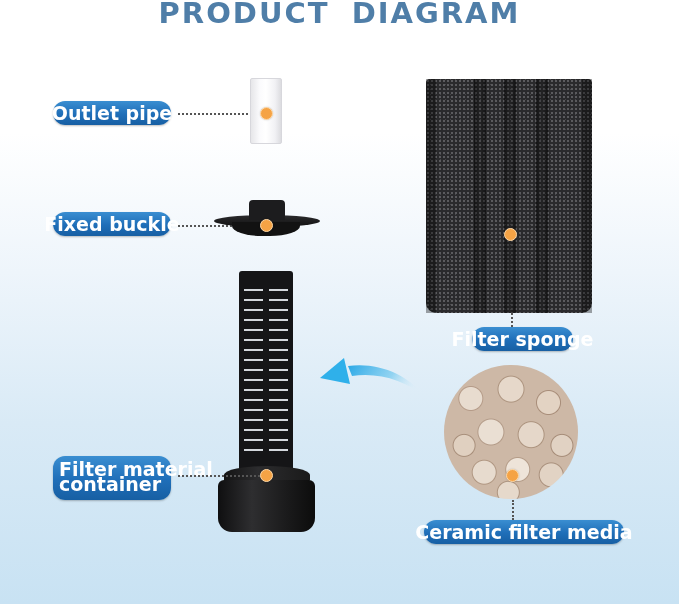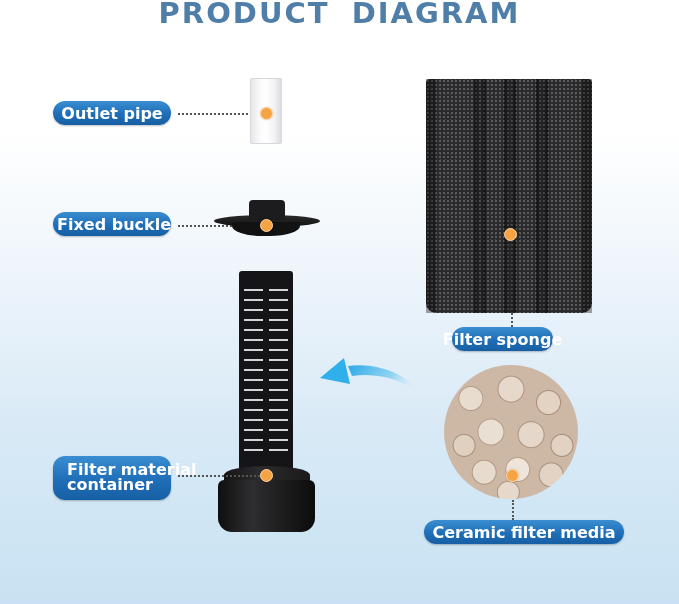--- a/index.html
+++ b/index.html
@@ -19,28 +19,28 @@
     color: #4f7ea8;
     word-spacing: 10px;
   }
   .label {
     position: absolute;
     height: 24px;
     border-radius: 12px;
     background: linear-gradient(to bottom, #3a8ed1 0%, #1f6eb8 55%, #175fa3 100%);
     color: #fff;
     font-weight: bold;
-    font-size: 16px;
+    font-size: 19px;
     display: flex; align-items: center; justify-content: center;
     box-shadow: 0 1px 2px rgba(0,0,0,0.25);
     white-space: nowrap;
   }
   .label.two-line {
     height: 44px; border-radius: 12px;
-    justify-content: flex-start; padding-left: 14px;
+    justify-content: flex-start; padding-left: 6px;
     line-height: 15px; flex-direction: column; align-items: flex-start;
     padding-top: 6px;
   }
   .dotline {
     position: absolute;
     border-top: 2px dotted #555;
     height: 0;
   }
   .vdot {
     position: absolute;
@@ -145,21 +145,21 @@
 
 <div class="title">PRODUCT  DIAGRAM</div>
 
 <div class="label" style="left:53px; top:101px; width:118px;">
   <span>Outlet pipe</span>
 </div>
 <div class="dotline" style="left:178px; top:113px; width:82px;"></div>
 <div class="pipe"></div>
 <div class="marker" style="left:260px; top:107px;"></div>
 
-<div class="label" style="left:53px; top:212px; width:118px;justify-content:flex-end;">
+<div class="label" style="left:53px; top:212px; width:118px;">
   <span>Fixed buckle</span>
 </div>
 <div class="dotline" style="left:178px; top:225px; width:82px;"></div>
 <div class="buckle-disc"></div>
 <div class="buckle-base"></div>
 <div class="buckle-top"></div>
 <div class="marker" style="left:260px; top:219px;"></div>
 
 <div class="tube">
   <div class="tube-slots"></div>
@@ -175,21 +175,21 @@
 
 <div class="sponge">
   <div class="sponge-edge" style="left:0;"></div>
   <div class="sponge-groove" style="left:48px;"></div>
   <div class="sponge-groove" style="left:78px;"></div>
   <div class="sponge-groove" style="left:110px;"></div>
   <div class="sponge-edge" style="right:0;"></div>
 </div>
 <div class="marker" style="left:504px; top:228px;"></div>
 <div class="vdot" style="left:511px; top:313px; height:14px;"></div>
-<div class="label" style="left:452px; top:327px; width:101px;">
+<div class="label" style="left:472px; top:327px; width:101px;">
   <span>Filter sponge</span>
 </div>
 
 <svg class="arrow" viewBox="0 0 110 56">
   <defs>
     <linearGradient id="ag" x1="0" y1="0" x2="1" y2="0.3">
       <stop offset="0" stop-color="#2aa8e6"></stop>
       <stop offset="0.6" stop-color="#7fcdf0" stop-opacity="0.8"></stop>
       <stop offset="1" stop-color="#d8eef9" stop-opacity="0"></stop>
     </linearGradient>

